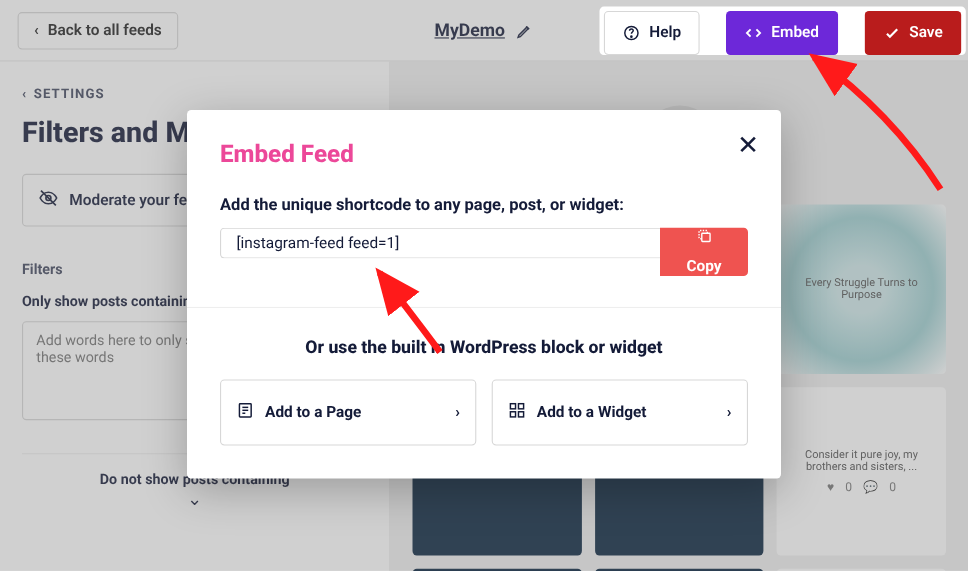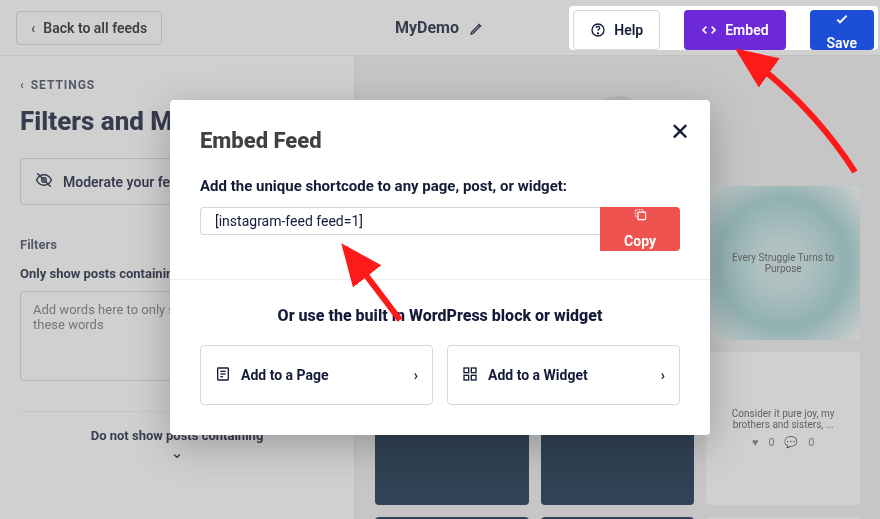--- a/index.html
+++ b/index.html
@@ -2,48 +2,48 @@
 <html><head>
 <meta charset="utf-8">
 <style>
   * { box-sizing: border-box; margin: 0; padding: 0; font-family: -apple-system, BlinkMacSystemFont, "Segoe UI", Roboto, sans-serif; }
   body { width: 880px; height: 519px; overflow: hidden; position: relative; background: #f5f5f5; }
   .mask { position:absolute; inset:0; background: rgba(120,120,120,0.35); z-index:5; pointer-events:none;}
   
   .topbar { position:absolute; top:0; left:0; right:0; height:56px; background:#fff; border-bottom:1px solid #e6e6e6; display:flex; align-items:center; padding:0 16px; z-index:1;}
   .back-btn { border:1px solid #d7d7d7; background:#fff; border-radius:4px; padding:8px 14px; font-size:14px; display:flex; align-items:center; gap:8px; color:#222; font-weight:600;}
   .title-wrap { position:absolute; left:50%; transform:translateX(-50%); display:flex; align-items:center; gap:10px;}
-  .title-wrap span { font-weight:700; font-size:16px; color:#141b38;}
+  .title-wrap span { font-weight:700; font-size:16px; color:#141b38;text-decoration:underline;}
   .pencil, .help-icon, .embed-icon, .check-icon { display:inline-flex; }
   .top-actions { position:absolute; top:6px; right:2px; height:44px; display:flex; gap:24px; background:#fff; padding:4px; border-radius:4px; z-index:20;}
   .btn { border-radius:4px; font-size:14px; font-weight:600; padding:0 16px; height:40px; display:flex; align-items:center; gap:8px; border:1px solid transparent; cursor:pointer;}
   .btn-help { background:#fff; border:1px solid #d7d7d7; color:#141b38;}
   .btn-embed { background:#6d28d9; color:#fff;}
-  .btn-save { background:#1d4ed8; color:#fff;flex-direction:column;}
+  .btn-save { background:#b91c1c; color:#fff;}
   
   .left { position:absolute; top:56px; left:0; width:355px; bottom:0; background:#fff; border-right:1px solid #e6e6e6; padding:22px 20px; z-index:1;}
   .settings-back { font-size:12px; font-weight:700; letter-spacing:0.08em; color:#434960; display:flex; align-items:center; gap:6px; margin-bottom:14px;}
   .panel-title { font-size:26px; font-weight:800; color:#141b38; margin-bottom:22px;}
   .moderate-box { border:1px solid #d7d7d7; border-radius:4px; padding:12px 14px; display:flex; align-items:center; gap:10px; color:#141b38; font-weight:600; font-size:14px;}
   .sec-label { font-size:13px; color:#434960; font-weight:700; margin-top:32px; margin-bottom:14px;}
   .field-label { font-size:13px; font-weight:700; color:#141b38; margin-bottom:10px;}
   .textarea { width:100%; height:90px; border:1px solid #d7d7d7; border-radius:4px; padding:10px 12px; font-size:13px; color:#666; resize:none;}
   .row-line { border-top:1px solid #eee; margin-top:26px; padding-top:16px; display:flex; align-items:center; justify-content:space-between;flex-direction:column;}
   .row-line .lbl{font-size:13px; font-weight:700; color:#141b38;}
   
   .preview { position:absolute; top:56px; left:355px; right:0; bottom:0; background:#f0f0f0; padding:40px 20px 20px; z-index:1;}
   .avatar { width:70px; height:70px; border-radius:50%; background:#ddd; margin:0 auto 20px;}
   .grid { display:grid; grid-template-columns:repeat(3,1fr); gap:12px; }
   .tile { background:#fff; border-radius:4px; aspect-ratio:1/1; display:flex; flex-direction:column; align-items:center; justify-content:center; padding:10px; font-size:10px; text-align:center; color:#555;}
   .tile.teal{ background: radial-gradient(circle,#cfe9ea 20%,#9ecfd1 60%,#fff 100%);}
   .tile.dark{ background:#0a2540;}
   .tile-footer{ display:flex; gap:10px; justify-content:center; font-size:11px; color:#777; margin-top:6px;}
   
   .modal { position:absolute; top:100px; left:50%; transform:translateX(-50%); width:540px; background:#fff; border-radius:4px; box-shadow:0 10px 40px rgba(0,0,0,0.25); z-index:30; padding:28px 30px 30px;}
-  .modal h2 { font-size:22px; font-weight:800; color:#404040; margin-bottom:24px;}
+  .modal h2 { font-size:22px; font-weight:800; color:#ec4899; margin-bottom:24px;}
   .close-x { position:absolute; top:18px; right:20px; font-size:24px; color:#141b38; cursor:pointer; font-weight:300;}
   .modal .instr { font-size:15px; font-weight:700; color:#141b38; margin-bottom:12px;}
   .code-row { display:flex; margin-bottom:28px;}
   .code-row input { flex:1; border:1px solid #d7d7d7; border-right:none; border-radius:4px 0 0 4px; padding:0 14px; height:28px; font-size:14px; color:#141b38;}
   .copy-btn { background:#ef5350; color:#fff; border:none; border-radius:0 4px 4px 0; height:44px; padding:0 24px; font-size:14px; font-weight:700; display:flex; align-items:center; gap:8px;flex-direction:column;}
   .divider { height:1px; background:#eee; margin:0 -30px 26px;}
   .or-line { text-align:center; font-size:16px; font-weight:800; color:#141b38; margin-bottom:20px;}
   .two-btns { display:flex; gap:14px;}
   .wide-btn { flex:1; border:1px solid #d7d7d7; background:#fff; border-radius:4px; height:60px; display:flex; align-items:center; padding:0 14px; font-size:14px; font-weight:700; color:#141b38; gap:10px;}
   .wide-btn .chev { margin-left:auto; color:#141b38;}

